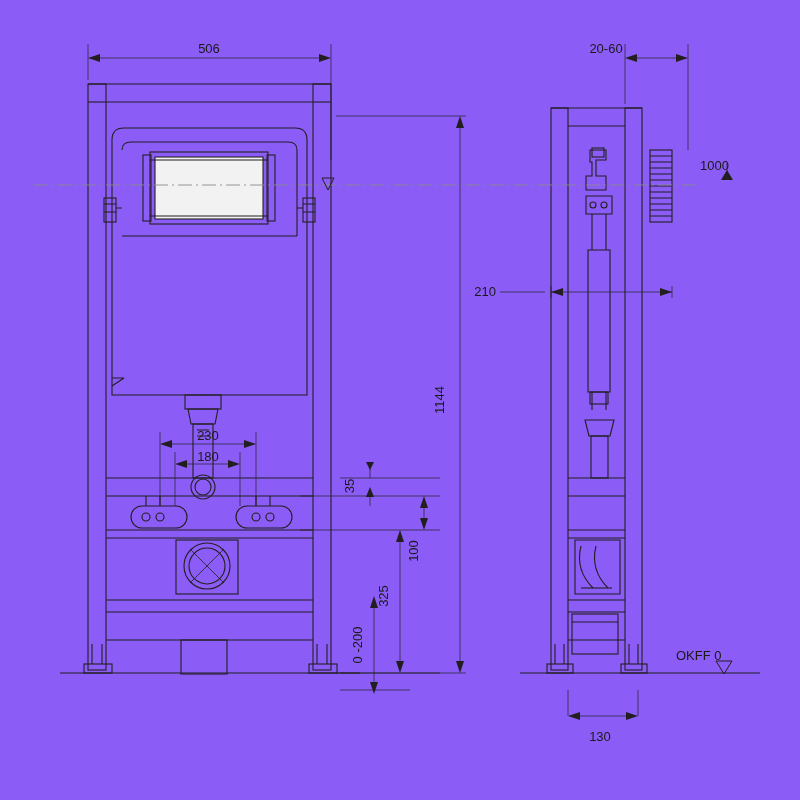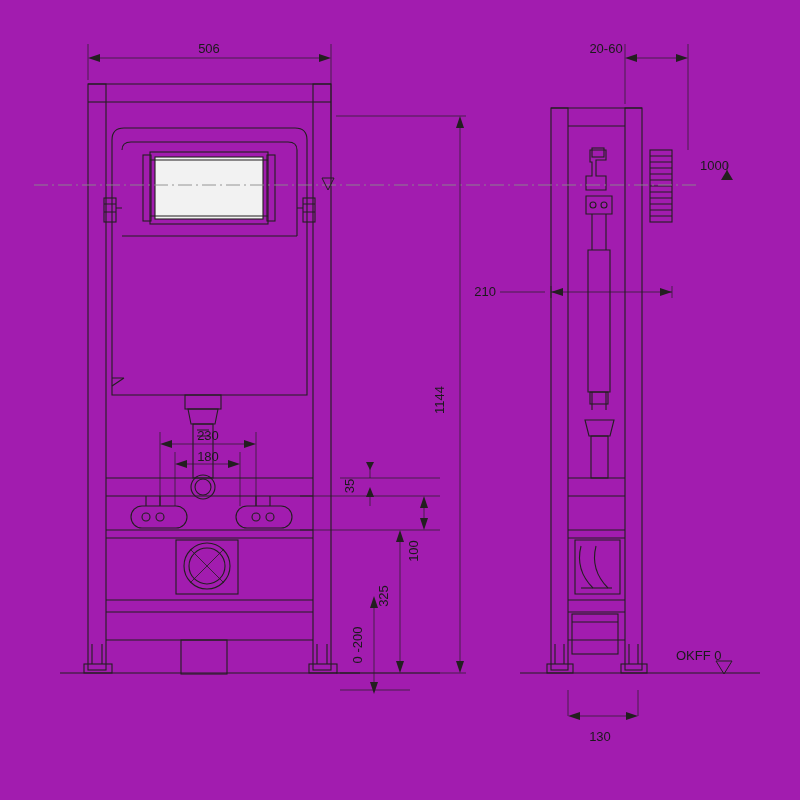--- a/index.html
+++ b/index.html
@@ -7,21 +7,21 @@
     padding: 0;
     background: #ffffff;
   }
   body {
     font-family: "Liberation Sans", sans-serif;
   }
   #stage {
     position: relative;
     width: 800px;
     height: 800px;
-    background: #a21caf;
+    background: #8b5cf6;
     overflow: hidden;
   }
   #stage svg {
     position: absolute;
     left: 0;
     top: 0;
   }
   .dim-label {
     font-family: "Liberation Sans", sans-serif;
     font-size: 13px;

